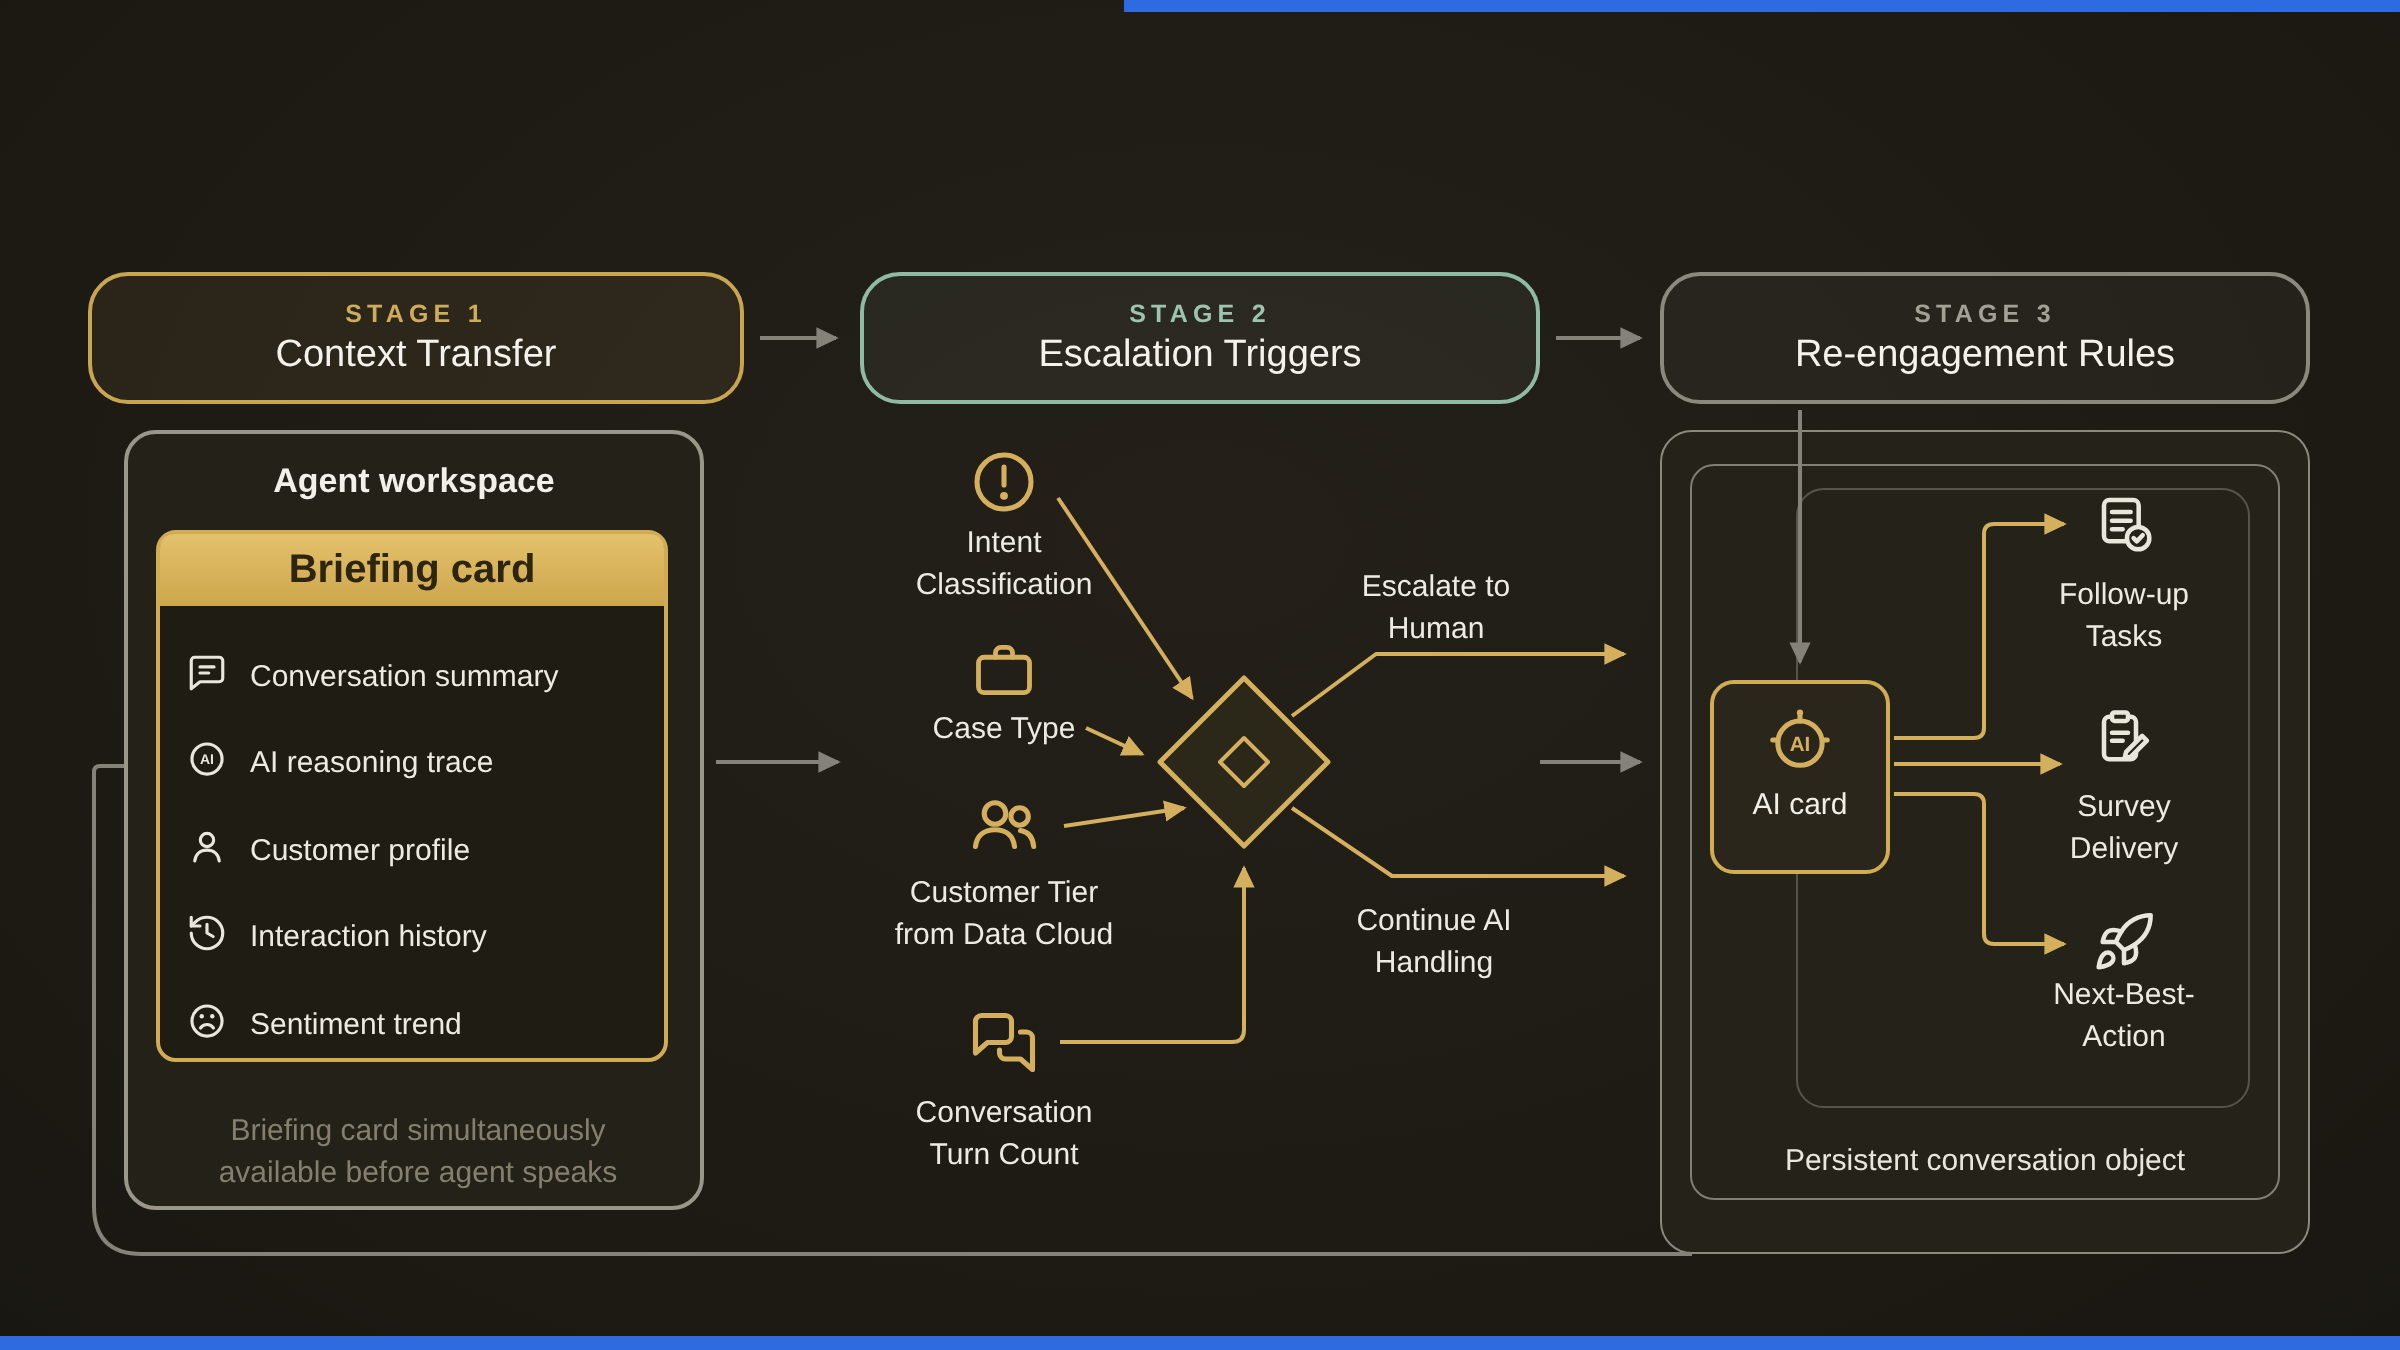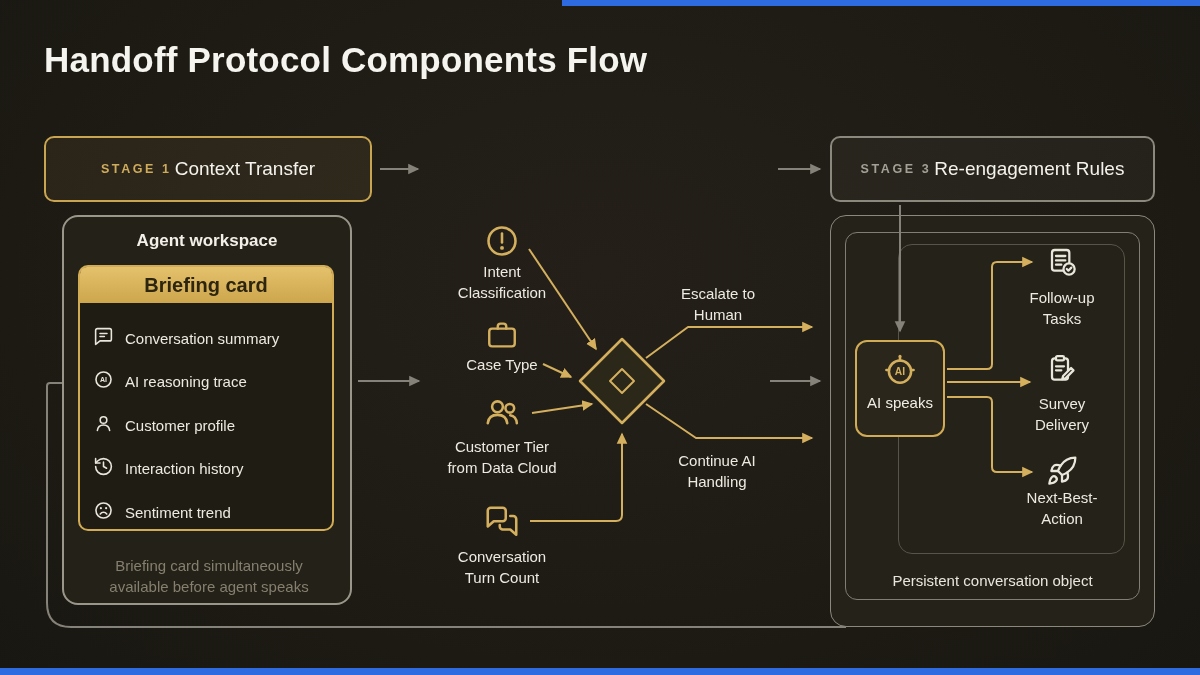--- a/index.html
+++ b/index.html
@@ -6,22 +6,22 @@
   #canvas{position:relative;width:1200px;height:675px;overflow:hidden;
     background:radial-gradient(ellipse at 50% 40%, #242019 0%, #1e1b15 60%, #191711 100%);
     font-family:"Liberation Sans",sans-serif;}
 
   .bar-top{position:absolute;left:562px;top:0;width:638px;height:6px;background:#2e6ae0;}
   .bar-bottom{position:absolute;left:0;bottom:0;width:1200px;height:7px;background:#2e6ae0;}
 
   h1.title{position:absolute;left:44px;top:40px;margin:0;font-size:35px;font-weight:700;
     color:#f6f4ee;letter-spacing:.2px;}
 
-  .stage{position:absolute;display:flex;flex-direction:row;align-items:center;
-    justify-content:center;gap:3px;border-radius:10px;box-sizing:border-box;}
+  .stage{position:absolute;display:flex;flex-direction:column;align-items:center;
+    justify-content:center;gap:3px;border-radius:20px;box-sizing:border-box;}
   .stage .slabel{font-size:12.5px;letter-spacing:2.6px;font-weight:600;}
   .stage .stitle{font-size:19px;font-weight:400;color:#f4f2ec;}
   .s1{left:44px;top:136px;width:328px;height:66px;border:2px solid #c9a551;background:rgba(212,175,94,.08);}
   .s1 .slabel{color:#cfab5c;}
   .s2{left:430px;top:136px;width:340px;height:66px;border:2px solid #8fbaa4;background:rgba(149,191,171,.07);}
   .s2 .slabel{color:#9ec4ae;}
   .s3{left:830px;top:136px;width:325px;height:66px;border:2px solid #8b887e;background:rgba(170,166,155,.06);}
   .s3 .slabel{color:#a3a096;}
 
   .workspace{position:absolute;left:62px;top:215px;width:290px;height:390px;
@@ -58,25 +58,28 @@
   svg.overlay{position:absolute;left:0;top:0;pointer-events:none;}
 </style>
 </head>
 <body>
 
 <div id="canvas">
 
   <div class="bar-top"></div>
   <div class="bar-bottom"></div>
 
-  <h1 class="title">Handoff Protocol Components Flow</h1>
 
   <div class="stage s1">
     <div class="slabel">STAGE 1</div>
     <div class="stitle">Context Transfer</div>
+  </div>
+  <div class="stage s2">
+    <div class="slabel">STAGE 2</div>
+    <div class="stitle">Escalation Triggers</div>
   </div>
   <div class="stage s3">
     <div class="slabel">STAGE 3</div>
     <div class="stitle">Re-engagement Rules</div>
   </div>
 
   <div class="workspace">
     <div class="ws-title">Agent workspace</div>
     <div class="briefing">
       <div class="briefing-header">Briefing card</div>
@@ -178,21 +181,21 @@
     <span class="aicon">
       <svg viewBox="0 0 24 24" width="38" height="38" fill="none" stroke="currentColor" stroke-width="1.6" stroke-linecap="round">
         <circle cx="12" cy="13" r="7"></circle>
         <line x1="12" y1="6" x2="12" y2="4.3"></line>
           <circle cx="12" cy="3.4" r="1" fill="currentColor" stroke="none"></circle>
         <line x1="4.9" y1="12" x2="3.4" y2="12"></line>
           <line x1="19.1" y1="12" x2="20.6" y2="12"></line>
         <text x="12" y="15.4" font-size="6.5" font-weight="bold" fill="currentColor" stroke="none" text-anchor="middle" font-family="Liberation Sans, sans-serif">AI</text>
       </svg>
       </span>
-    <span class="alabel">AI speaks</span>
+    <span class="alabel">AI card</span>
   </div>
 
   <span class="icon iconw" style="left:1046px;top:246px;width:32px;height:32px">
     <svg viewBox="0 0 24 24" width="32" height="32" fill="none" stroke="currentColor" stroke-width="1.7" stroke-linecap="round" stroke-linejoin="round">
       <rect x="4.5" y="3" width="13" height="15.5" rx="2"></rect>
         <path d="M7.5 7.5h7M7.5 10.8h7M7.5 14h4"></path>
       <circle cx="17.3" cy="17.3" r="4.2" fill="#252219"></circle>
         <path d="M15.6 17.3l1.2 1.2 2.2-2.3"></path>
     </svg>
     </span>

